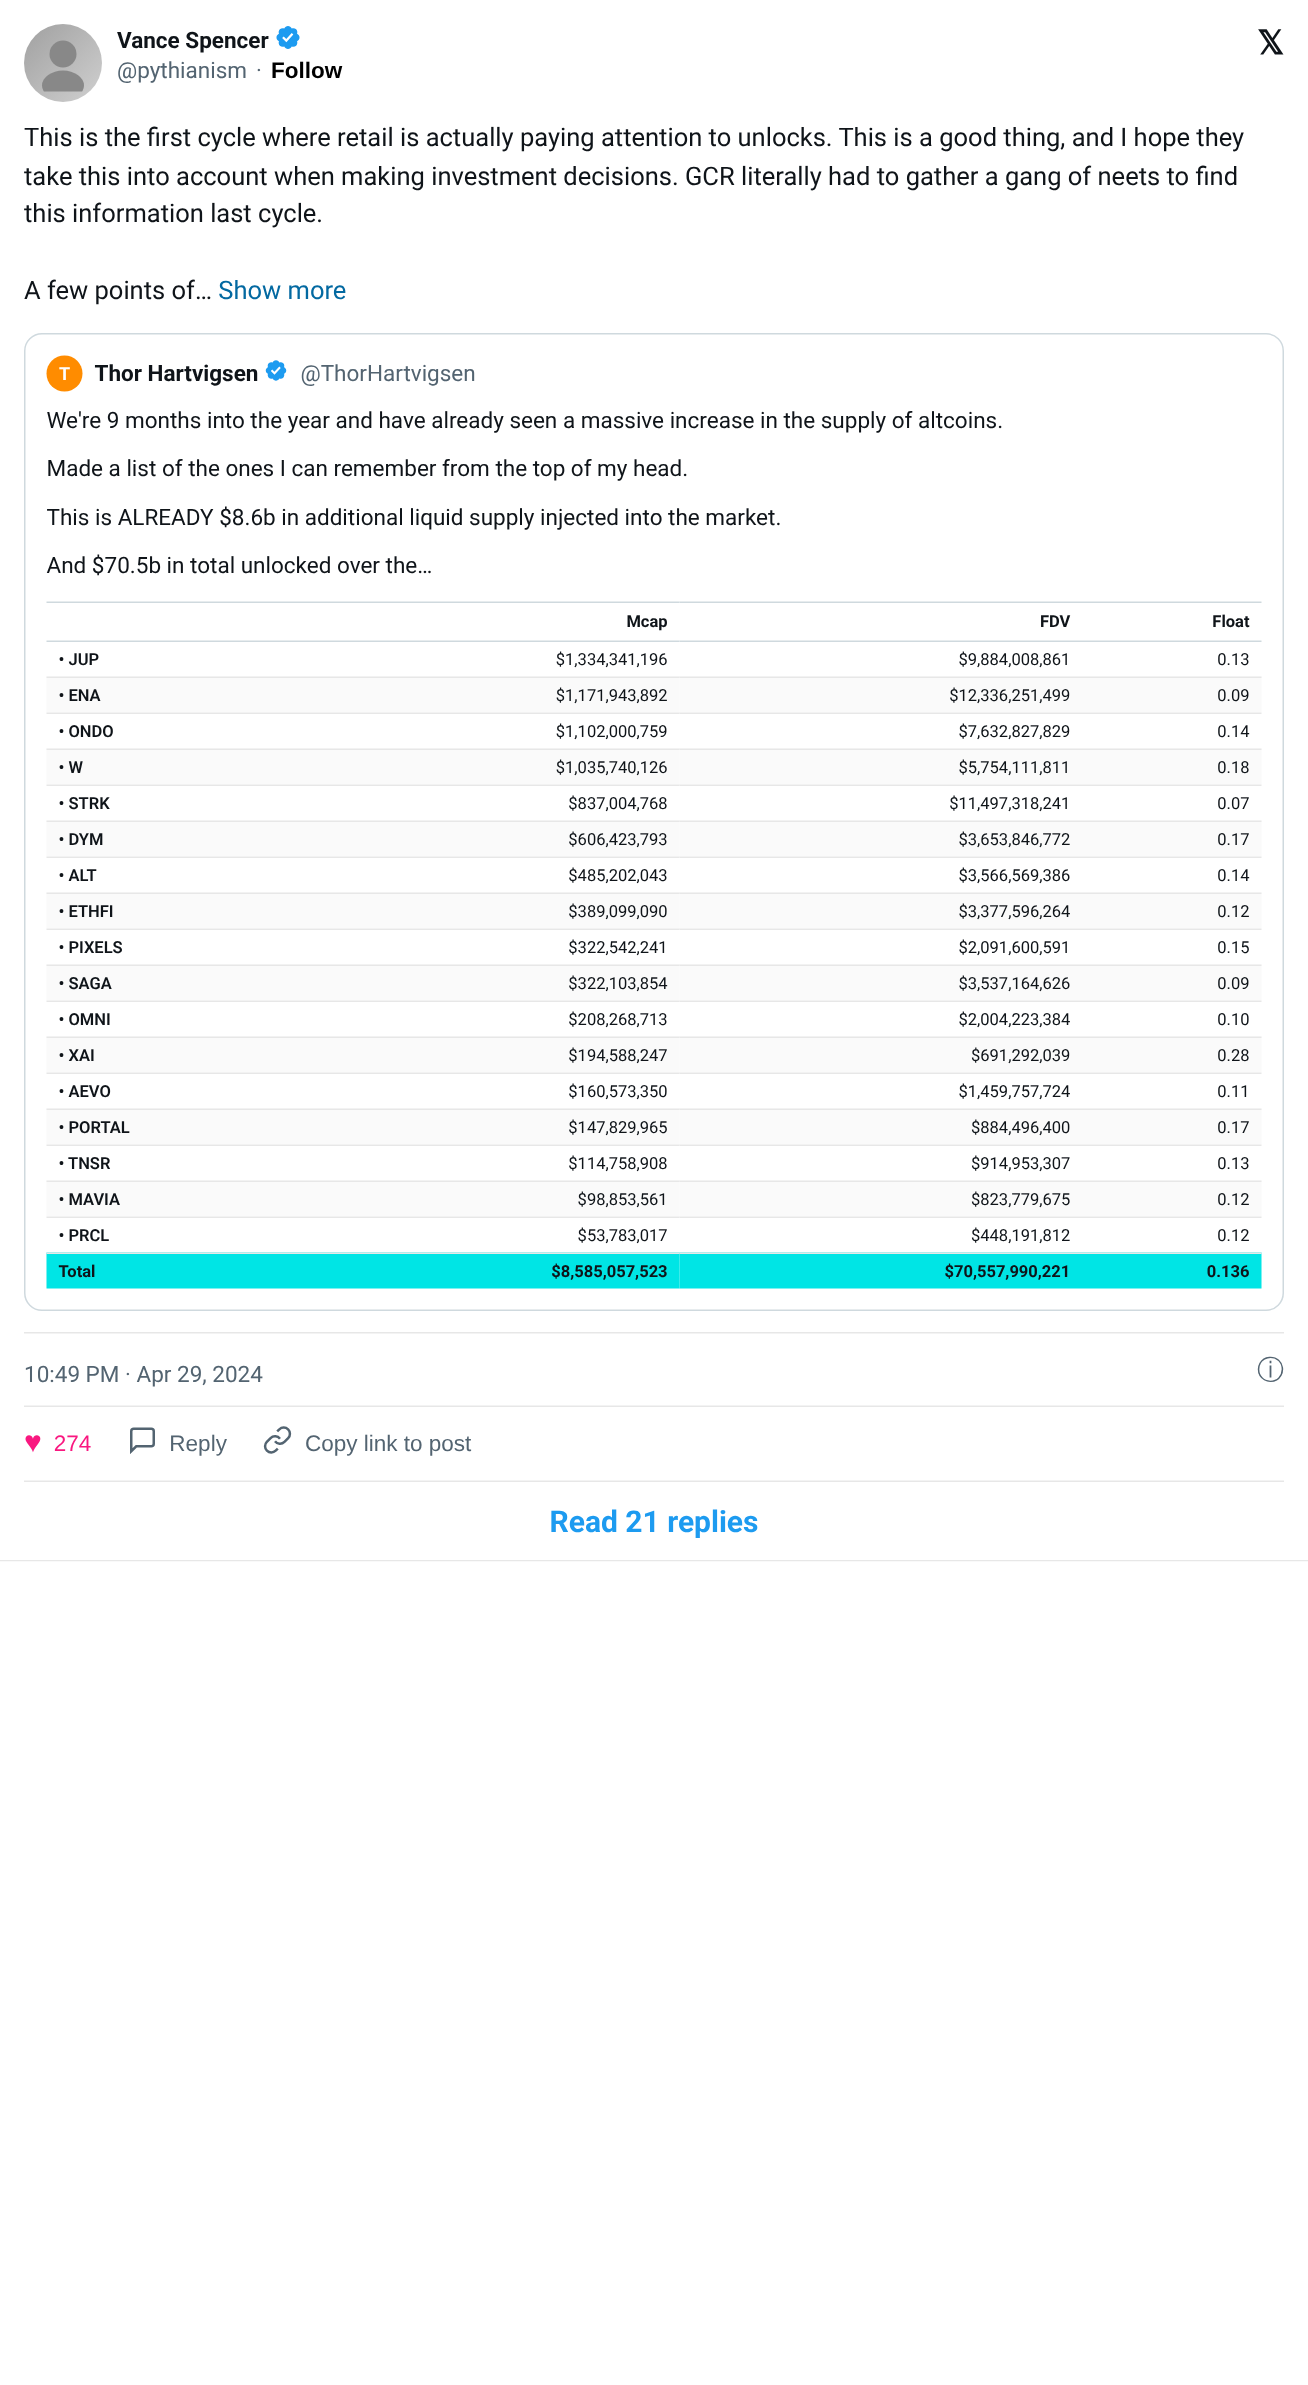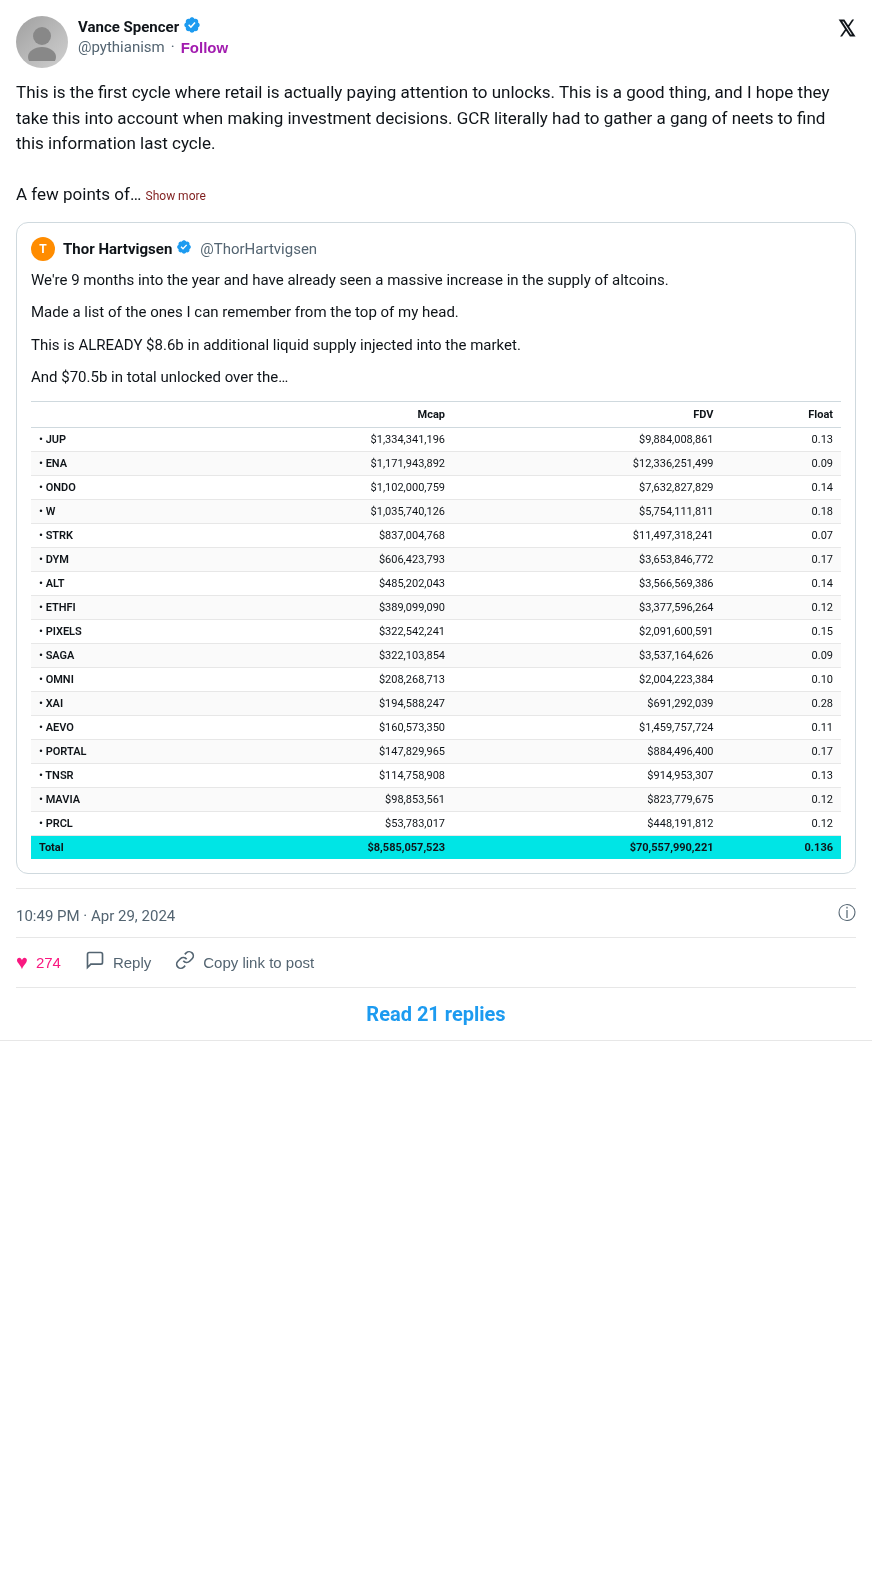--- a/index.html
+++ b/index.html
@@ -42,21 +42,21 @@
       font-size: 16px;
     }
     .username-follow {
       display: flex;
       align-items: center;
       gap: 6px;
       font-size: 15px;
       color: #536471;
     }
     .follow-btn {
-      color: #a21caf;
+      color: #000000;
       font-weight: 700;
       font-size: 15px;
       background: none;
       border: none;
       cursor: pointer;
       padding: 0;
     }
     .dot-separator {
       color: #536471;
     }
@@ -65,23 +65,23 @@
       font-weight: 900;
       color: #0f1419;
     }
     .tweet-body {
       font-size: 17px;
       line-height: 1.5;
       color: #0f1419;
       margin-bottom: 14px;
     }
     .show-more {
-      color: #7f1d1d;
+      color: #0369a1;
       cursor: pointer;
-      font-size: 12px;
+      font-size: 17px;
     }
     .quoted-tweet {
       border: 1px solid #cfd9de;
       border-radius: 12px;
       padding: 14px;
       margin-bottom: 14px;
     }
     .quoted-header {
       display: flex;
       align-items: center;

